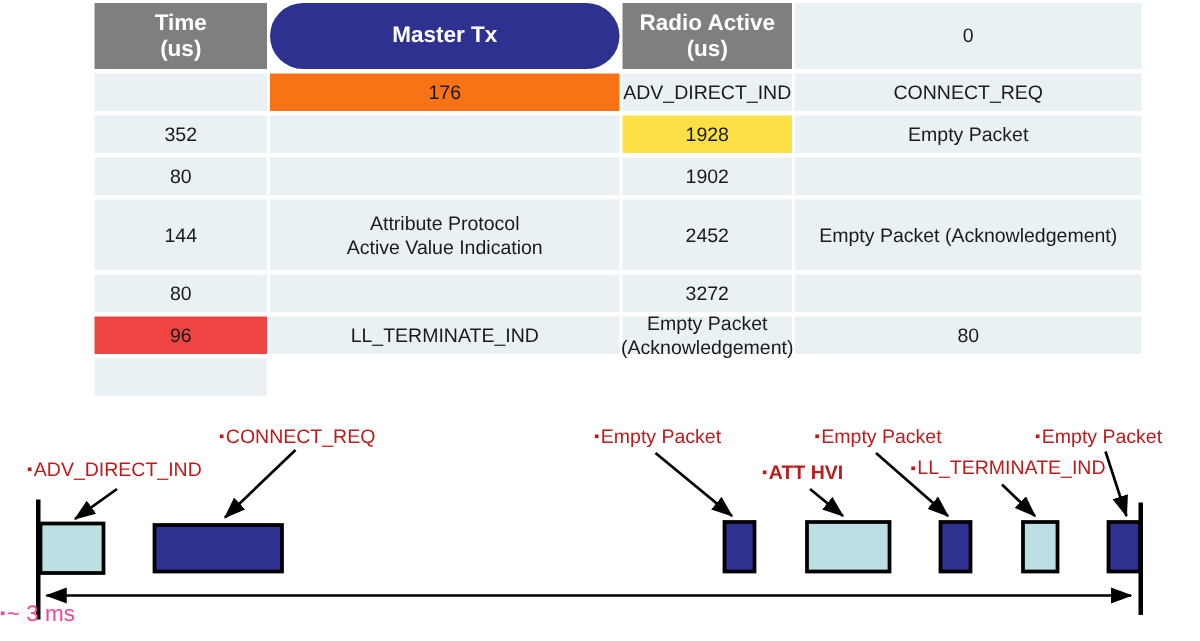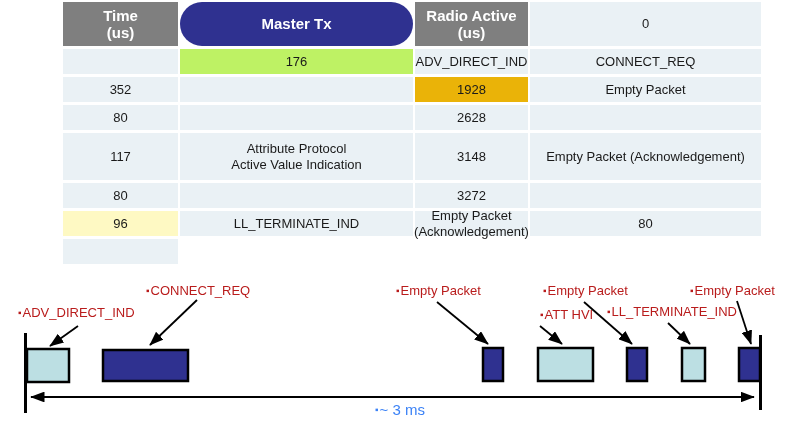--- a/index.html
+++ b/index.html
@@ -22,59 +22,59 @@
   .cell.head{color:#ffffff;font-weight:bold;font-size:15px;line-height:1.15;}
   .cell.data{font-size:13px;color:#1a1a1a;}
   
   .diagram-svg{position:absolute;left:0;top:0;width:800px;height:427px;}
   .pkt-label{
     position:absolute;font-size:13px;color:#b91c1c;white-space:nowrap;
     letter-spacing:0px;
   }
   .pkt-label .bullet{font-size:10px;vertical-align:1px;margin-right:1px;}
   .scale-label{
-    position:absolute;left:0;width:800px;top:401px;text-align:center;
-    font-size:15px;color:#3b82f6;
+    position:absolute;left:0;width:800px;top:401px;
+    font-size:15px;color:#ec4899;
   }
   .scale-label .bullet{font-size:10px;vertical-align:2px;margin-right:1px;}
 </style>
 </head>
 <body>
 
 <div class="canvas">
 
   <div class="tbl">
       <div class="cell head" style="background: rgb(127, 127, 127);">Time
 (us)</div>
       <div class="cell head" style="background: rgb(47, 49, 144); border-radius: 22px;">Master Tx</div>
       <div class="cell head" style="background: rgb(127, 127, 127);">Radio Active
 (us)</div>
       <div class="cell data" style="background: rgb(234, 241, 245);">0</div>
       <div class="cell data" style="background: rgb(234, 241, 245);"></div>
-      <div class="cell data" style="background: #bef264;">176</div>
+      <div class="cell data" style="background: #f97316;">176</div>
       <div class="cell data" style="background: rgb(234, 241, 245);">ADV_DIRECT_IND</div>
       <div class="cell data" style="background: rgb(234, 241, 245);">CONNECT_REQ</div>
       <div class="cell data" style="background: rgb(234, 241, 245);">352</div>
       <div class="cell data" style="background: rgb(234, 241, 245);"></div>
-      <div class="cell data" style="background: #eab308;">1928</div>
+      <div class="cell data" style="background: #fde047;">1928</div>
       <div class="cell data" style="background: rgb(234, 241, 245);">Empty Packet</div>
       <div class="cell data" style="background: rgb(234, 241, 245);">80</div>
       <div class="cell data" style="background: rgb(234, 241, 245);"></div>
-      <div class="cell data" style="background: rgb(234, 241, 245);">2628</div>
+      <div class="cell data" style="background: rgb(234, 241, 245);">1902</div>
       <div class="cell data" style="background: rgb(234, 241, 245);"></div>
-      <div class="cell data" style="background: rgb(234, 241, 245);">117</div>
+      <div class="cell data" style="background: rgb(234, 241, 245);">144</div>
       <div class="cell data" style="background: rgb(234, 241, 245);">Attribute Protocol
 Active Value Indication</div>
-      <div class="cell data" style="background: rgb(234, 241, 245);">3148</div>
+      <div class="cell data" style="background: rgb(234, 241, 245);">2452</div>
       <div class="cell data" style="background: rgb(234, 241, 245);">Empty Packet (Acknowledgement)</div>
       <div class="cell data" style="background: rgb(234, 241, 245);">80</div>
       <div class="cell data" style="background: rgb(234, 241, 245);"></div>
       <div class="cell data" style="background: rgb(234, 241, 245);">3272</div>
       <div class="cell data" style="background: rgb(234, 241, 245);"></div>
-      <div class="cell data" style="background: #fef9c3;">96</div>
+      <div class="cell data" style="background: #ef4444;">96</div>
       <div class="cell data" style="background: rgb(234, 241, 245);">LL_TERMINATE_IND</div>
       <div class="cell data" style="background: rgb(234, 241, 245);">Empty Packet (Acknowledgement)</div>
       <div class="cell data" style="background: rgb(234, 241, 245);">80</div>
       <div class="cell data" style="background: rgb(234, 241, 245);"></div>
     </div>
 
   <svg class="diagram-svg" viewBox="0 0 800 427" xmlns="http://www.w3.org/2000/svg">
     <defs>
       <marker id="ah" viewBox="0 0 8 6" markerWidth="8" markerHeight="6" refX="7.5" refY="3" orient="auto-start-reverse" markerUnits="strokeWidth">
         <path d="M0,0 L8,3 L0,6 Z" fill="#000"></path>
@@ -102,21 +102,21 @@
         <line x1="584" y1="302" x2="632" y2="344" stroke="#000" stroke-width="1.8" marker-end="url(#ah)"></line>
         <line x1="668" y1="323" x2="690" y2="344" stroke="#000" stroke-width="1.8" marker-end="url(#ah)"></line>
         <line x1="737" y1="301" x2="751" y2="344" stroke="#000" stroke-width="1.8" marker-end="url(#ah)"></line>
       </g>
   </svg>
 
   <div id="pkt-labels">
       <div class="pkt-label" style="left: 18px; top: 305px; text-align: center;"><span class="bullet">▪</span><span>ADV_DIRECT_IND</span></div>
       <div class="pkt-label" style="left: 146px; top: 283px;"><span class="bullet">▪</span><span>CONNECT_REQ</span></div>
       <div class="pkt-label" style="left: 396px; top: 283px;"><span class="bullet">▪</span><span>Empty Packet</span></div>
-      <div class="pkt-label" style="left: 540px; top: 307px;"><span class="bullet">▪</span><span>ATT HVI</span></div>
+      <div class="pkt-label" style="left: 508px; top: 307px; font-weight: bold;"><span class="bullet">▪</span><span>ATT HVI</span></div>
       <div class="pkt-label" style="left: 543px; top: 283px;"><span class="bullet">▪</span><span>Empty Packet</span></div>
       <div class="pkt-label" style="left: 607px; top: 304px;"><span class="bullet">▪</span><span>LL_TERMINATE_IND</span></div>
       <div class="pkt-label" style="left: 690px; top: 283px;"><span class="bullet">▪</span><span>Empty Packet</span></div>
     </div>
 
   <div class="scale-label">
     <span class="bullet">▪</span><span>~ 3 ms</span>
   </div>
 
 </div>

